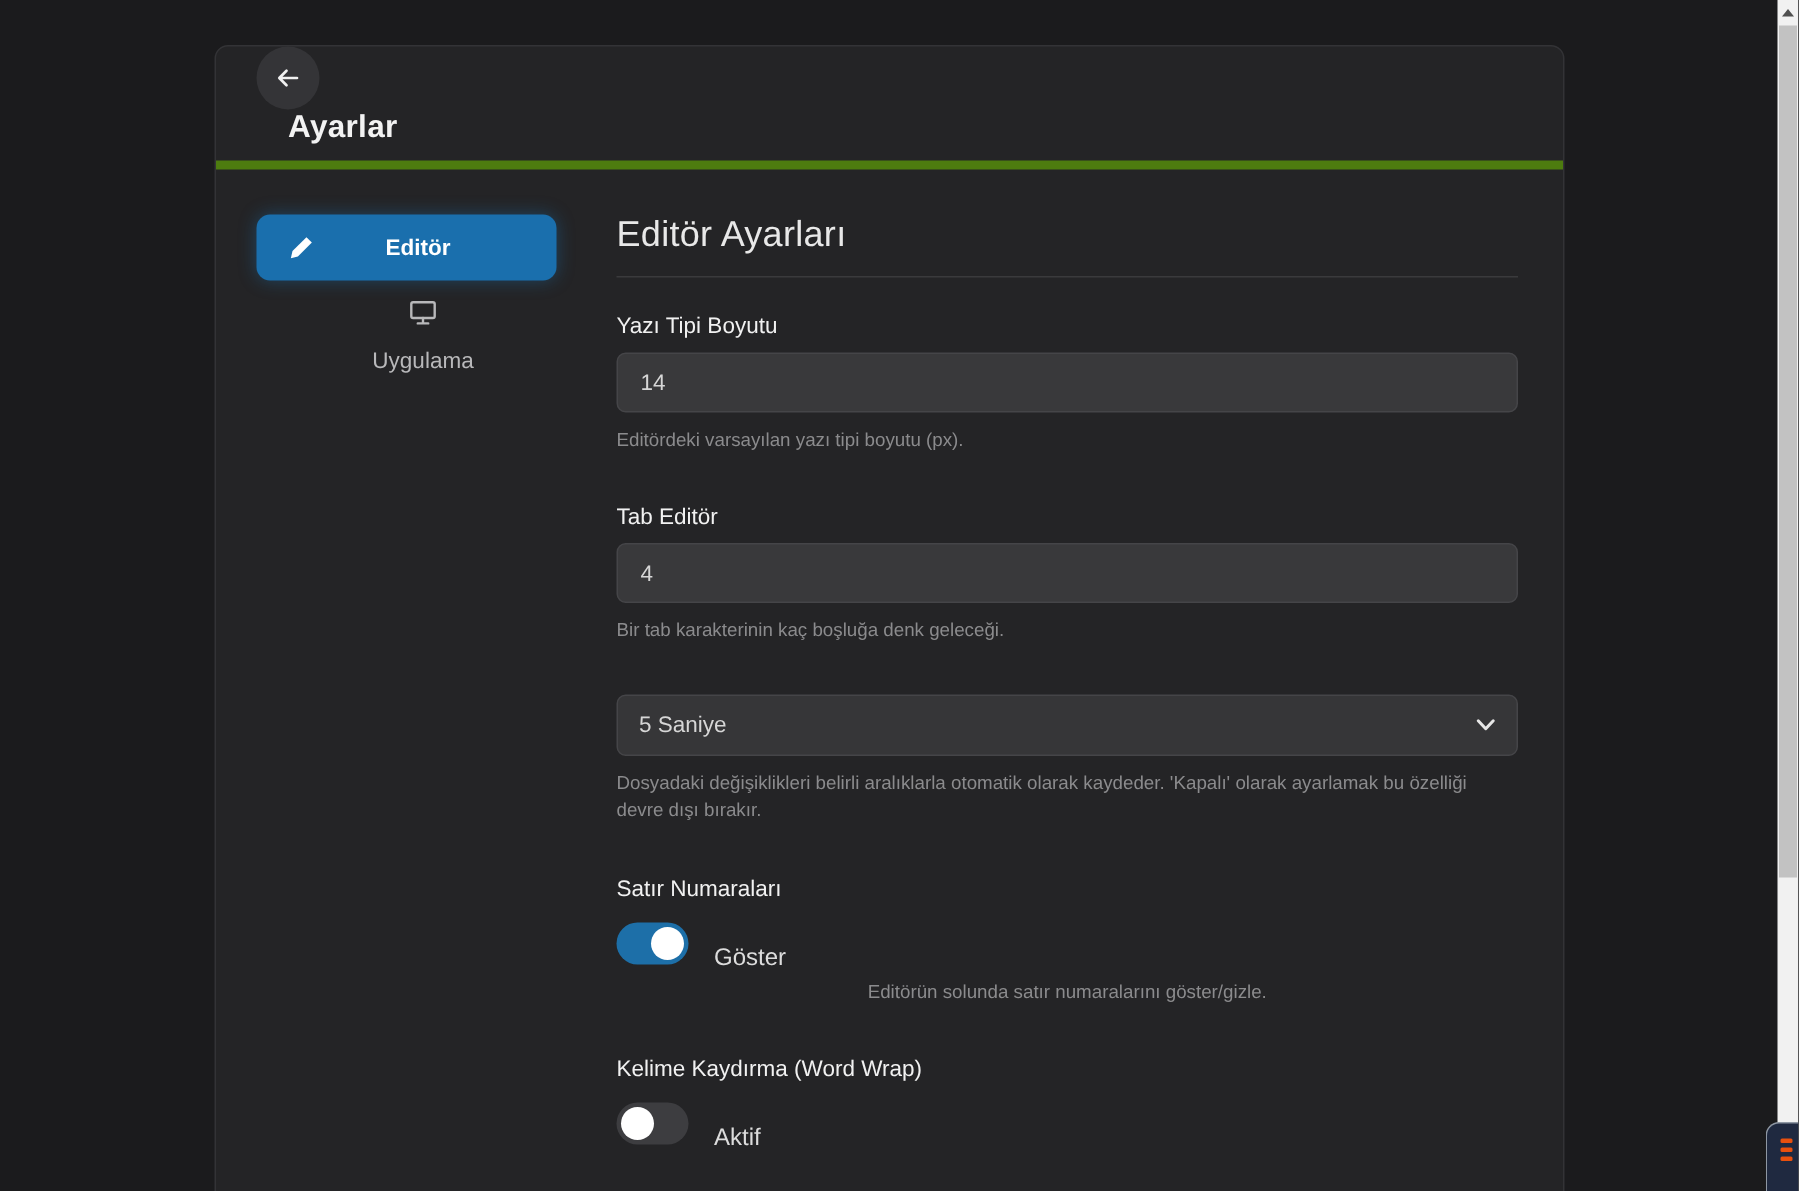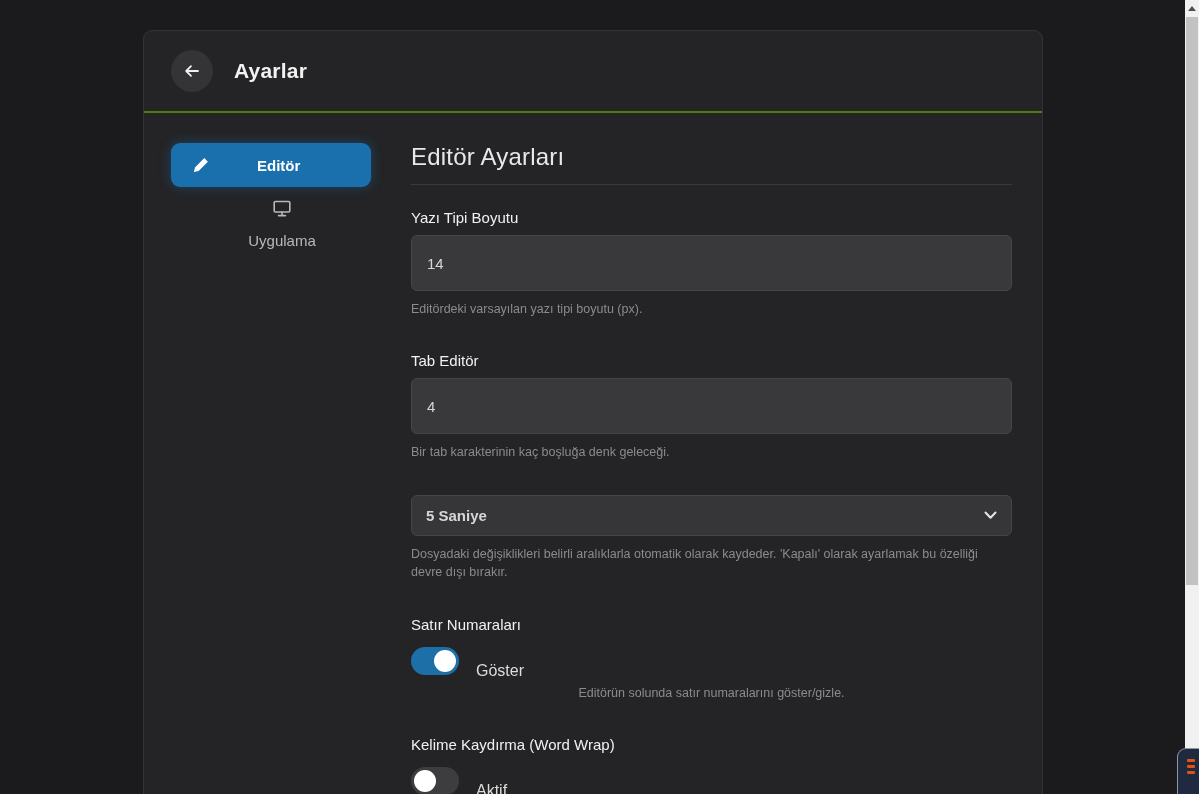--- a/index.html
+++ b/index.html
@@ -12,22 +12,23 @@
   }
 
   
   .card {
     position:absolute; left:143px; top:30px; width:900px; height:860px;
     background:#242426;
     border:1px solid #333336;
     border-radius:9px;
   }
   .card-header {
-    height:82px; display:flex; align-items:center; padding:0 27px;
-    border-bottom:2px solid #4d7c0f;
+    height:82px; display:flex; padding:0 27px;
+    border-bottom:6px solid #4d7c0f;
+    flex-direction:column;
   }
   .back-btn {
     width:42px; height:42px; border-radius:50%;
     background:#343437; border:none; cursor:pointer;
     display:flex; align-items:center; justify-content:center;
     flex:0 0 auto;
   }
   .back-btn svg { display:block; }
   .page-title { font-size:21px; font-weight:bold; color:#f2f2f2; margin-left:21px; letter-spacing:.2px; }
 
@@ -49,33 +50,33 @@
   .nav-item:not(.active) { height:40px;flex-direction:column; }
 
   
   .content { flex:1; margin-left:40px; max-width:603px; }
   .section-title { font-size:24px; font-weight:400; color:#e8e8e8; letter-spacing:.2px; }
   .title-divider { border:none; border-top:1px solid #3a3a3c; margin:13px 0 24px 0; }
 
   .group { margin-bottom:34px; }
   .field-label { display:block; font-size:15px; font-weight:normal; color:#f1f1f1; margin-bottom:9px; }
   .text-input {
-    width:100%; height:56px; background:#39393b;
+    width:100%; height:40px; background:#39393b;
     border:1px solid #454548; border-radius:6px;
     color:#d6d6d6; font-size:15px; padding:0 15px;
     font-family:"Liberation Sans","DejaVu Sans",sans-serif;
     outline:none;
   }
   .help { font-size:12.5px; color:#8b8b8d; margin-top:9px; line-height:1.45; }
 
   .select-box {
     width:100%; height:41px; background:#363638;
     border:1px solid #454548; border-radius:6px;
     display:flex; align-items:center; justify-content:space-between;
-    padding:0 14px; cursor:pointer;font-weight:bold;
+    padding:0 14px; cursor:pointer;
   }
   .select-value { font-size:15px; color:#d6d6d6; }
   .chev { display:flex; align-items:center; }
 
   .toggle-row { display:flex; align-items:center; gap:17px; margin-top:2px; }
   .toggle {
     width:48px; height:28px; border-radius:14px;
     background:#3d3d40; position:relative; cursor:pointer; flex:0 0 auto;
   }
   .toggle .knob {

